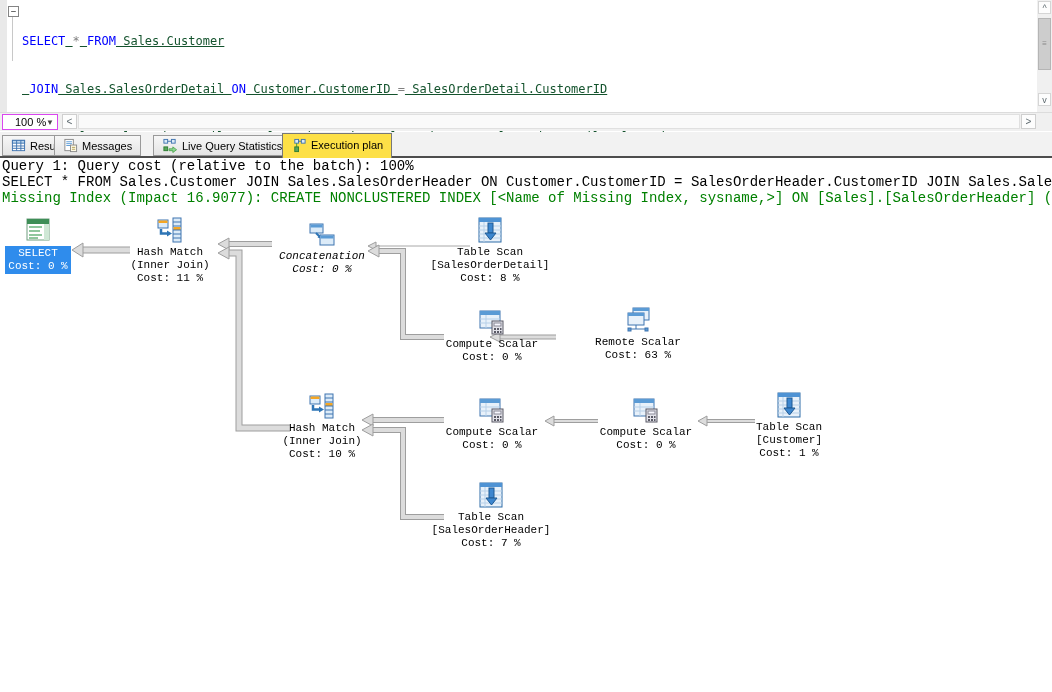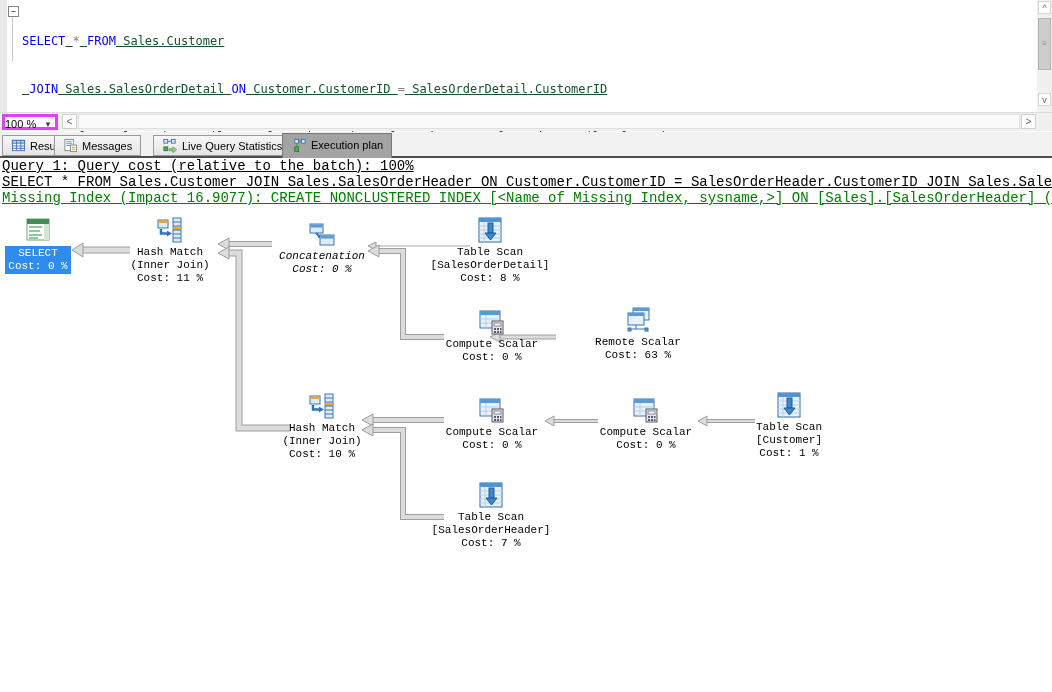--- a/index.html
+++ b/index.html
@@ -17,39 +17,39 @@
   .tk-op{color:var(--op,#808080);}
   .tk-t{color:#14532d;text-decoration:underline;}
   
   #vscroll{position:absolute;left:1037px;top:0;width:15px;height:112px;background:#f0f0f0;}
   .sbtn{position:absolute;left:1px;width:13px;height:13px;background:#fdfdfd;border:1px solid #d5d5d5;
         color:#5f6b70;font:9px/12px "Liberation Sans",sans-serif;text-align:center;box-sizing:border-box;}
   #vthumb{position:absolute;left:1px;top:18px;width:13px;height:52px;background:#cdcdcd;border:1px solid #b5b5b5;
           box-sizing:border-box;color:#8a8a8a;font:8px/50px sans-serif;text-align:center;letter-spacing:0;}
   
   #hscroll{position:absolute;left:0;top:112px;width:1052px;height:18px;background:#f0f0f0;border-top:1px solid #dcdcdc;}
-  #zoom-combo{position:absolute;left:2px;top:1px;width:56px;height:16px;background:#fff;border:3px solid #d946ef;
-              font:11px/14px "Liberation Sans",sans-serif;color:#000;padding-left:0;box-sizing:border-box;}
+  #zoom-combo{position:absolute;left:2px;top:1px;width:56px;height:16px;background:#fff;border:1px solid #d946ef;
+              font:11px/14px "Liberation Sans",sans-serif;color:#000;padding-left:12px;box-sizing:border-box;}
   #zoom-combo .dd{position:absolute;right:3px;top:1px;color:#444;font-size:8px;}
   #hleft{left:62px;top:1px;position:absolute;width:15px;height:15px;background:#fdfdfd;border:1px solid #cfcfcf;
          color:#5f6b70;font:10px/13px sans-serif;text-align:center;box-sizing:border-box;}
   #htrack{position:absolute;left:78px;top:1px;width:942px;height:15px;background:#fafafa;border:1px solid #e0e0e0;box-sizing:border-box;}
   #hright{left:1021px;top:1px;position:absolute;width:15px;height:15px;background:#fdfdfd;border:1px solid #cfcfcf;
           color:#5f6b70;font:10px/13px sans-serif;text-align:center;box-sizing:border-box;}
   
   #tabbar{position:absolute;left:0;top:132px;width:1052px;height:26px;background:#f2f2f2;border-bottom:2px solid #4d4d4d;box-sizing:border-box;}
   .tab{position:absolute;bottom:0;height:21px;background:linear-gradient(#f7f7f7,#e4e4e4);
        border:1px solid #9a9a9a;box-sizing:border-box;display:flex;align-items:center;gap:4px;
        padding:0 8px;font:11px "Liberation Sans",sans-serif;color:#000;}
-  .tab.active{height:25px;background:#a3a3a3;border-color:#787878;border-bottom:none;z-index:3;bottom:-2px;padding-bottom:2px;}
+  .tab.active{height:25px;background:#fde047;border-color:#787878;border-bottom:none;z-index:3;bottom:-2px;padding-bottom:2px;}
   .tab svg{flex:0 0 auto;}
   
   #plan-header{position:absolute;left:0;top:158px;width:1052px;height:50px;overflow:hidden;
                font:14px/16px "Liberation Mono",monospace;color:#000;}
-  #plan-header div{white-space:pre;padding-left:2px;text-decoration:underline;}
+  #plan-header div{white-space:pre;padding-left:2px;}
   #missing-index{color:var(--mi,#008000);}
   
   #plan{position:absolute;left:0;top:208px;width:1052px;height:484px;background:#fff;}
   #connectors{position:absolute;left:0;top:0;pointer-events:none;}
   .node{position:absolute;text-align:center;font:11px/13px "Liberation Mono",monospace;color:#000;}
   .node .icon{display:block;height:30px;}
   .node .lbl div{white-space:pre;}
   .node.sel .lbl{background:var(--sel,#2f8cec);color:#fff;display:inline-block;padding:1px 3px;}
 </style>
 </head>

